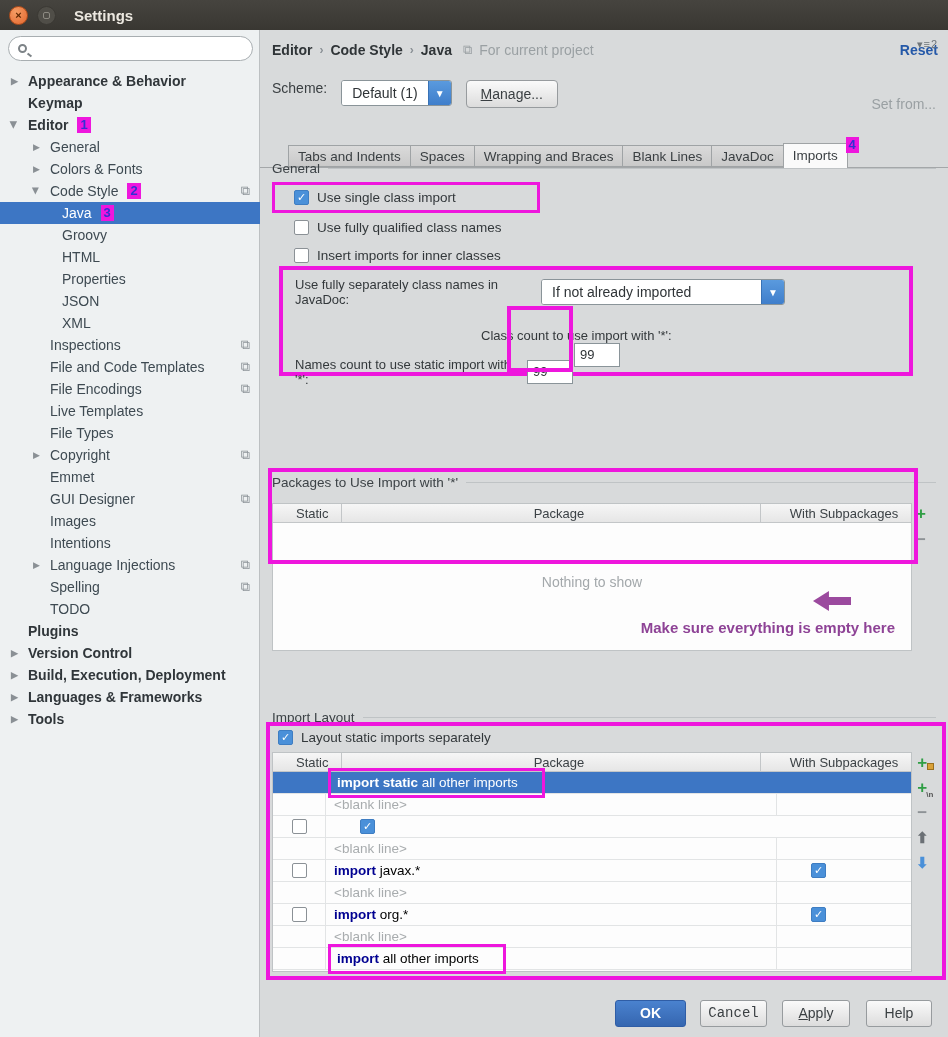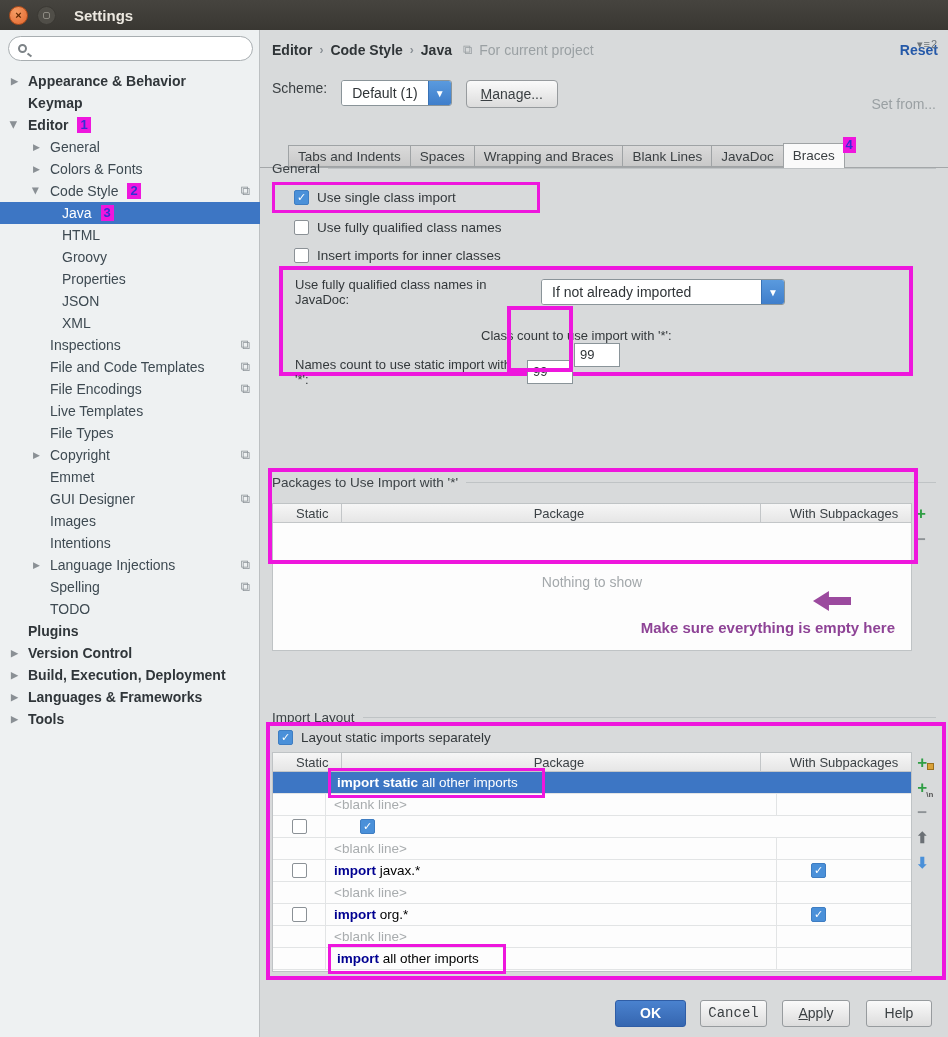--- a/index.html
+++ b/index.html
@@ -159,24 +159,24 @@
         <span class="tri expanded">▶</span>
         <span class="tree-label">Code Style</span>
         <span class="badge">2</span>
         <span class="dup-icon">⧉</span>
       </div>
       <div class="tree-row lvl2 selected">
         <span class="tree-label">Java</span>
         <span class="badge">3</span>
       </div>
       <div class="tree-row lvl2">
+        <span class="tree-label">Groovy</span>
+      </div>
+      <div class="tree-row lvl2">
         <span class="tree-label">HTML</span>
-      </div>
-      <div class="tree-row lvl2">
-        <span class="tree-label">Groovy</span>
       </div>
       <div class="tree-row lvl2">
         <span class="tree-label">Properties</span>
       </div>
       <div class="tree-row lvl2">
         <span class="tree-label">JSON</span>
       </div>
       <div class="tree-row lvl2">
         <span class="tree-label">XML</span>
       </div>
@@ -272,21 +272,21 @@
     <button class="btn"><u>M</u>anage...</button>
   </div>
   <span class="setfrom">Set from...</span>
 
   <div class="tabbar">
       <div class="tab"><span>Tabs and Indents</span></div>
       <div class="tab"><span>Spaces</span></div>
       <div class="tab"><span>Wrapping and Braces</span></div>
       <div class="tab"><span>Blank Lines</span></div>
       <div class="tab"><span>JavaDoc</span></div>
-      <div class="tab active"><span>Braces</span><span class="badge tab-badge">4</span></div>
+      <div class="tab active"><span>Imports</span><span class="badge tab-badge">4</span></div>
     </div>
   <span class="tab-overflow">▾≡<span>2</span></span>
 
   <div class="group-hd" style="left:12px;top:131px;width:664px;">
     <span>General</span>
   </div>
 
   <div class="ann-box thin" style="left:12px;top:152px;width:268px;height:31px;"></div>
   <div class="cbrow" style="left:34px;top:160px;">
     <span class="cb checked">✓</span>
@@ -296,21 +296,21 @@
     <span class="cb"></span>
     <span>Use fully qualified class names</span>
   </div>
   <div class="cbrow" style="left:34px;top:218px;">
     <span class="cb"></span>
     <span>Insert imports for inner classes</span>
   </div>
 
   <div class="jd-box">
     <div class="jd-row">
-      <span class="lbl">Use fully qualified class names in JavaDoc:</span>
+      <span class="lbl">Use fully separately class names in JavaDoc:</span>
       <span class="combo" style="width:244px;gap:24px;">
         <span class="val" style="flex:1;">If not already imported</span>
         <span class="drop">▼</span>
       </span>
     </div>
     <div class="jd-row cnt" style="margin-top:22px;flex-direction:column;">
       <span class="lbl">Class count to use import with '*':</span>
       <span class="num-field">99</span>
     </div>
     <div class="jd-row cnt" style="margin-top:2px;">

